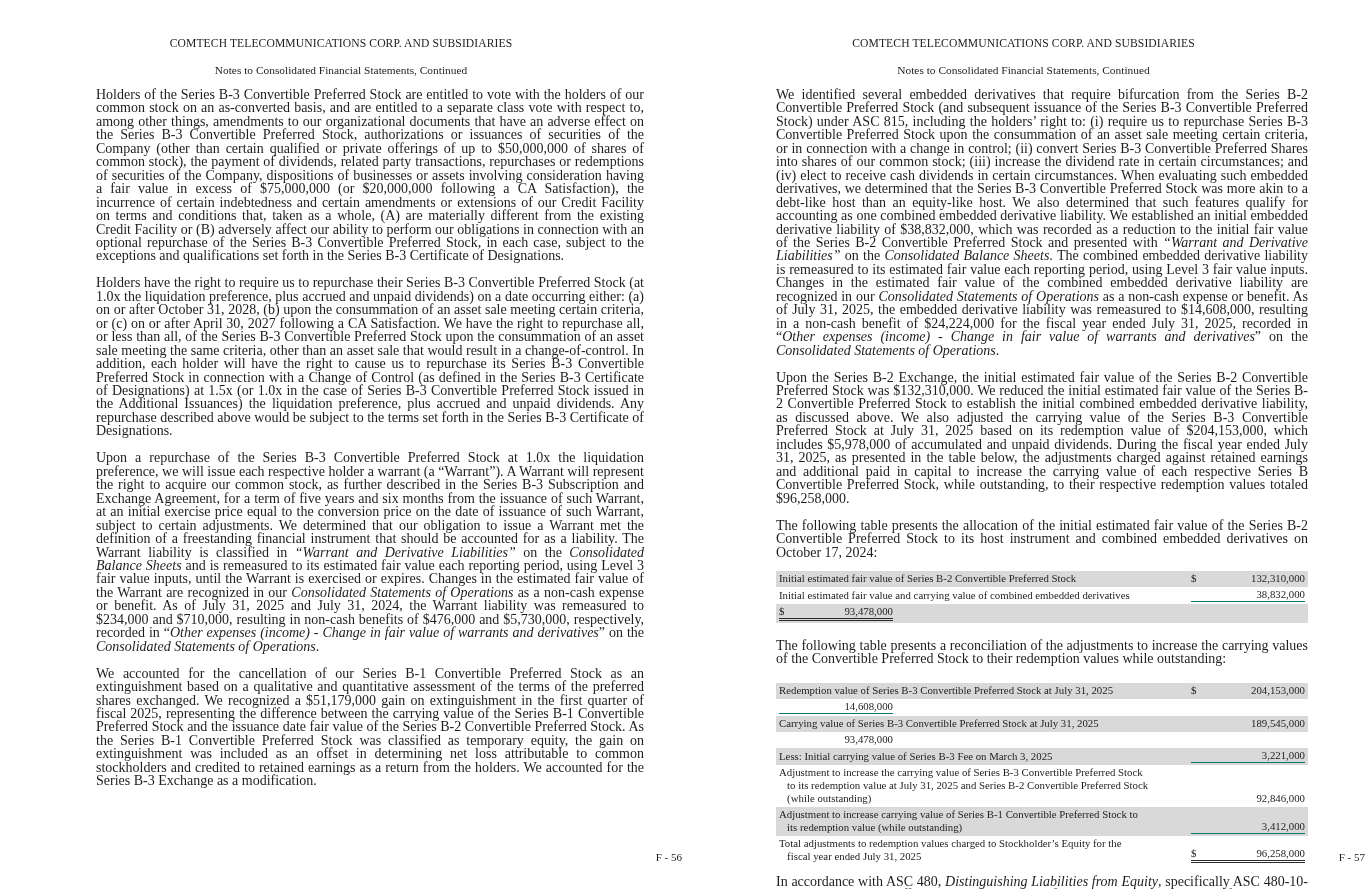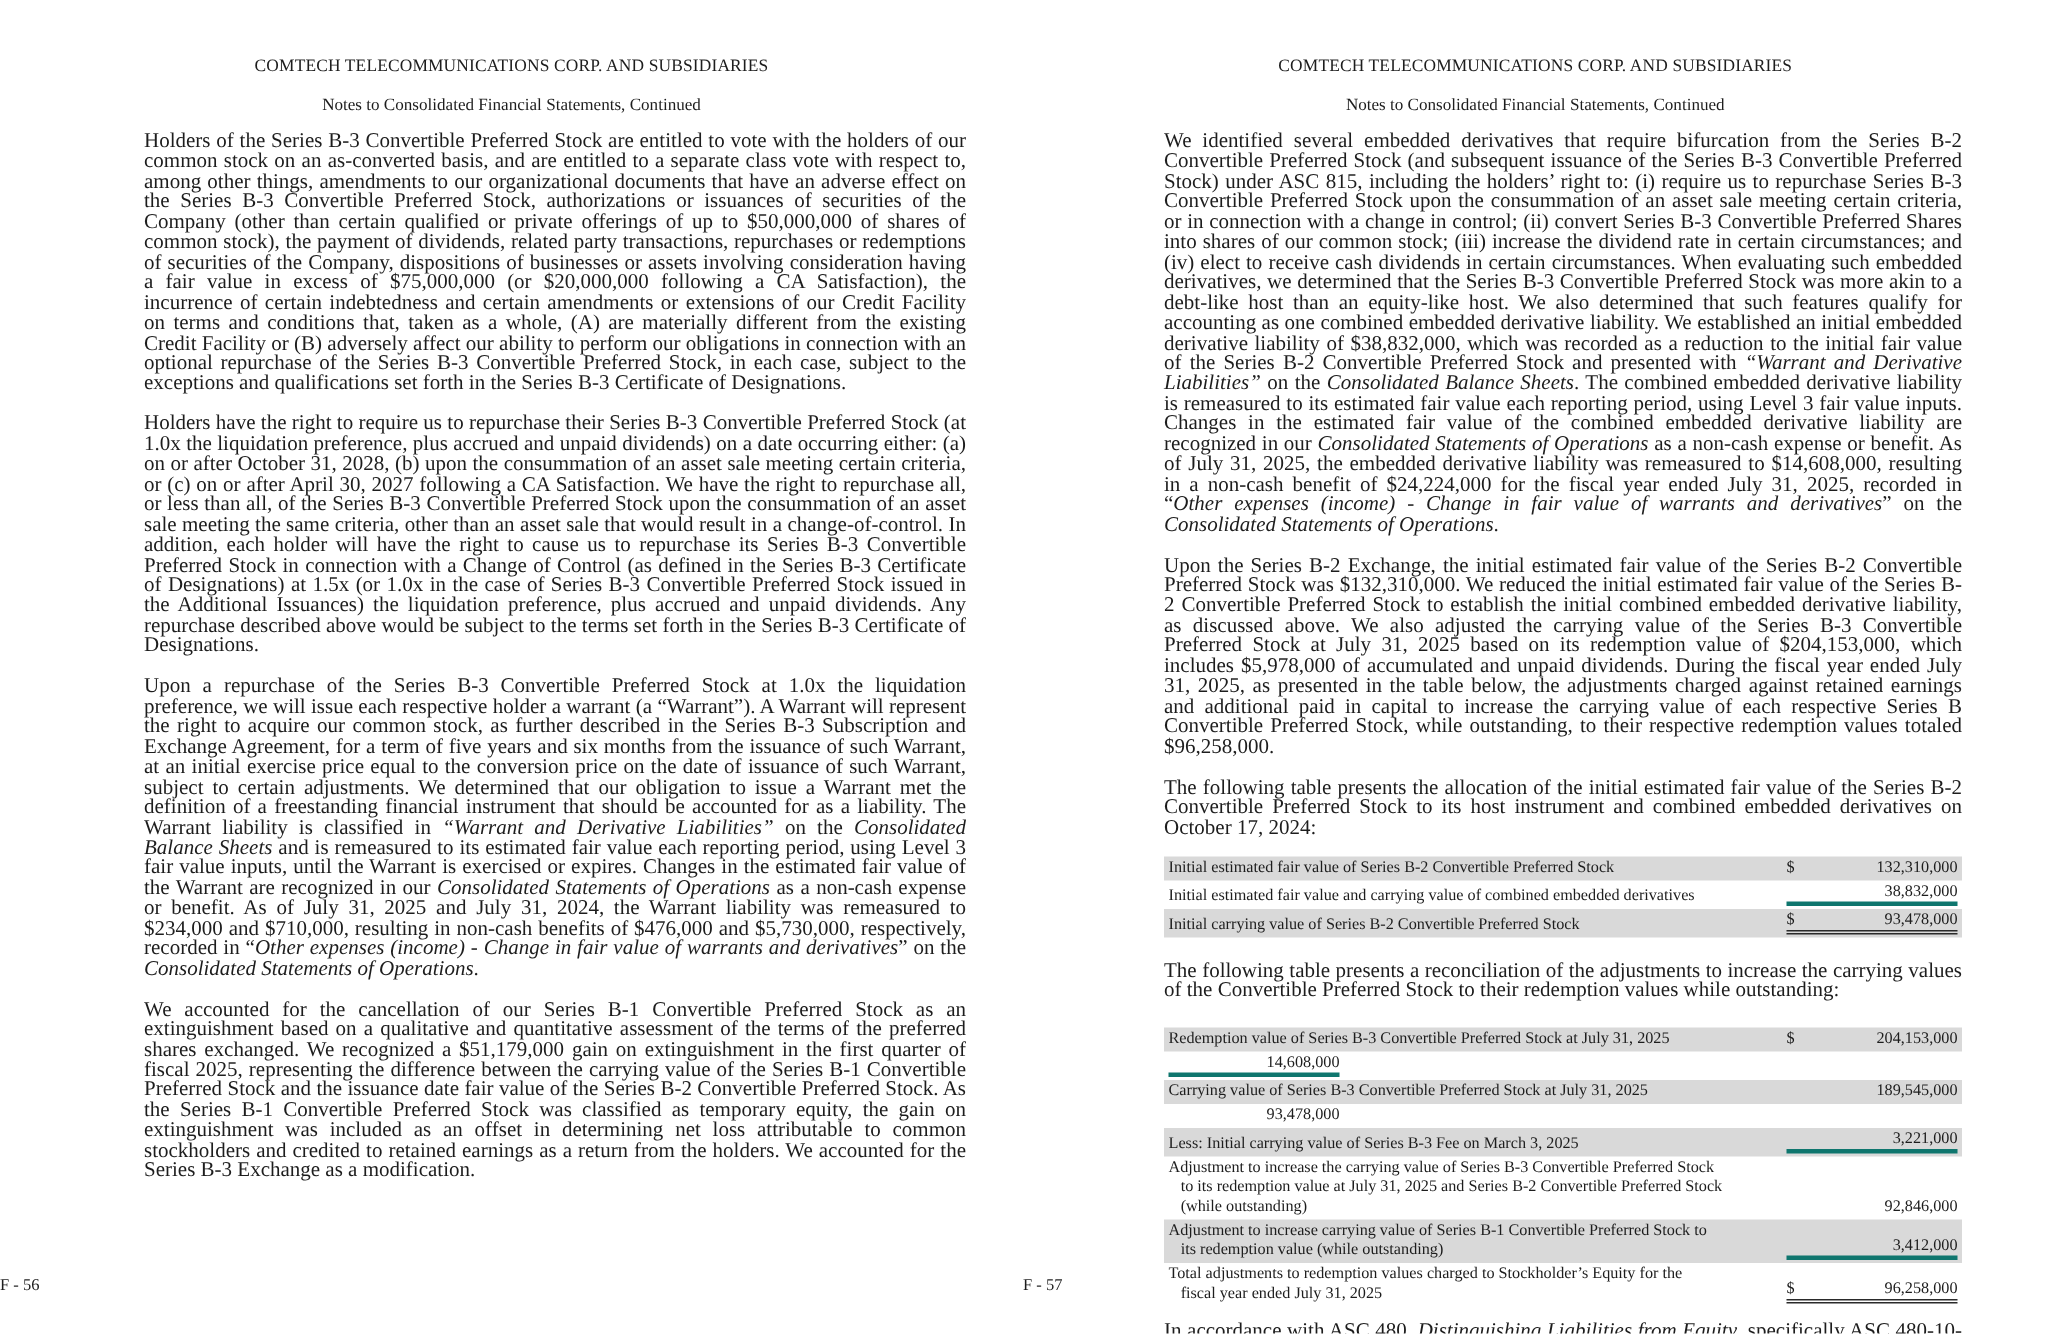--- a/index.html
+++ b/index.html
@@ -16,27 +16,27 @@
   .para { font-size:14px; line-height:13.45px; text-align:justify; margin-bottom:13.5px; }
   .para:last-child { margin-bottom:0; }
   
   .fin-table { width:100%; font-size:10.8px; line-height:13px; margin-top:12px; }
   .t-row { display:flex; align-items:flex-end; min-height:16px; padding:1px 3px 2px 3px; }
   .t-row.shaded { background:#d9d9d9; }
   .t-label { flex:1 1 auto; white-space:pre; overflow:hidden; }
   .t-num { flex:0 0 114px; display:flex; align-items:flex-end; padding-bottom:0; }
   .t-dollar { width:26px; text-align:left; }
   .t-amount { flex:1; text-align:right; }
-  .t-num.u1 { border-bottom:3px solid #0f766e; }
+  .t-num.u1 { border-bottom:1px solid #0f766e; }
   .t-num.u2 { border-bottom:3px double #2a2a2a; }
   #table2 { margin-top:17px; margin-bottom:0; }
   .tbl-intro { margin-bottom:0; }
   #intro2 { margin-top:16px; }
   #asc480 { margin-top:10px; }
-  .footer { position:absolute; top:851px; left:0; width:100%; text-align:left; font-size:11px; }
+  .footer { position:absolute; top:851px; left:0; width:100%; text-align:right; font-size:11px; }
 </style>
 </head>
 <body>
 
 <div class="page" id="page-left">
   <div class="hdr-title">COMTECH TELECOMMUNICATIONS CORP. AND SUBSIDIARIES</div>
   <div class="hdr-sub">Notes to Consolidated Financial Statements, Continued</div>
   <div class="page-body">
     <div class="para"><span>Holders of the Series B-3 Convertible Preferred Stock are entitled to vote with the holders of our common stock on an as-converted basis, and are entitled to a separate class vote with respect to, among other things, amendments to our organizational documents that have an adverse effect on the Series B-3 Convertible Preferred Stock, authorizations or issuances of securities of the Company (other than certain qualified or private offerings of up to $50,000,000 of shares of common stock), the payment of dividends, related party transactions, repurchases or redemptions of securities of the Company, dispositions of businesses or assets involving consideration having a fair value in excess of $75,000,000 (or $20,000,000 following a CA Satisfaction), the incurrence of certain indebtedness and certain amendments or extensions of our Credit Facility on terms and conditions that, taken as a whole, (A) are materially different from the existing Credit Facility or (B) adversely affect our ability to perform our obligations in connection with an optional repurchase of the Series B-3 Convertible Preferred Stock, in each case, subject to the exceptions and qualifications set forth in the Series B-3 Certificate of Designations.</span></div>
     <div class="para"><span>Holders have the right to require us to repurchase their Series B-3 Convertible Preferred Stock (at 1.0x the liquidation preference, plus accrued and unpaid dividends) on a date occurring either: (a) on or after October 31, 2028, (b) upon the consummation of an asset sale meeting certain criteria, or (c) on or after April 30, 2027 following a CA Satisfaction. We have the right to repurchase all, or less than all, of the Series B-3 Convertible Preferred Stock upon the consummation of an asset sale meeting the same criteria, other than an asset sale that would result in a change-of-control. In addition, each holder will have the right to cause us to repurchase its Series B-3 Convertible Preferred Stock in connection with a Change of Control (as defined in the Series B-3 Certificate of Designations) at 1.5x (or 1.0x in the case of Series B-3 Convertible Preferred Stock issued in the Additional Issuances) the liquidation preference, plus accrued and unpaid dividends. Any repurchase described above would be subject to the terms set forth in the Series B-3 Certificate of Designations.</span></div>
@@ -63,21 +63,20 @@
           </div>
       </div>
       <div class="t-row">
         <div class="t-label">Initial estimated fair value and carrying value of combined embedded derivatives</div>
         <div class="t-num u1">
             <span class="t-dollar"></span>
             <span class="t-amount">38,832,000</span>
           </div>
       </div>
       <div class="t-row shaded">
-        <div class="t-label">Initial carrying value of Series B-2 Convertible Preferred Stock</div>
         <div class="t-num u2">
             <span class="t-dollar">$</span>
             <span class="t-amount">93,478,000</span>
           </div>
       </div>
     </div>
 
     <div class="para tbl-intro" id="intro2"><span>The following table presents a reconciliation of the adjustments to increase the carrying values of the Convertible Preferred Stock to their redemption values while outstanding:</span></div>
 
     <div class="fin-table" id="table2">

